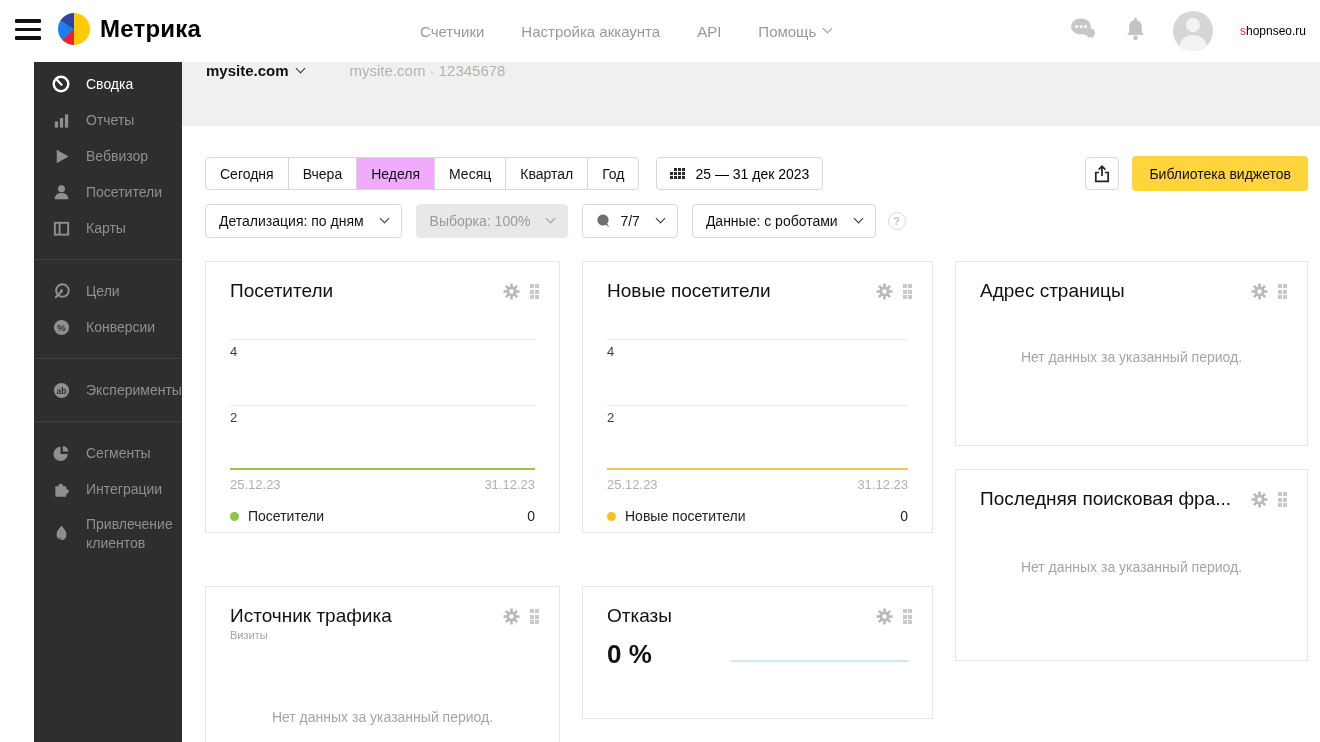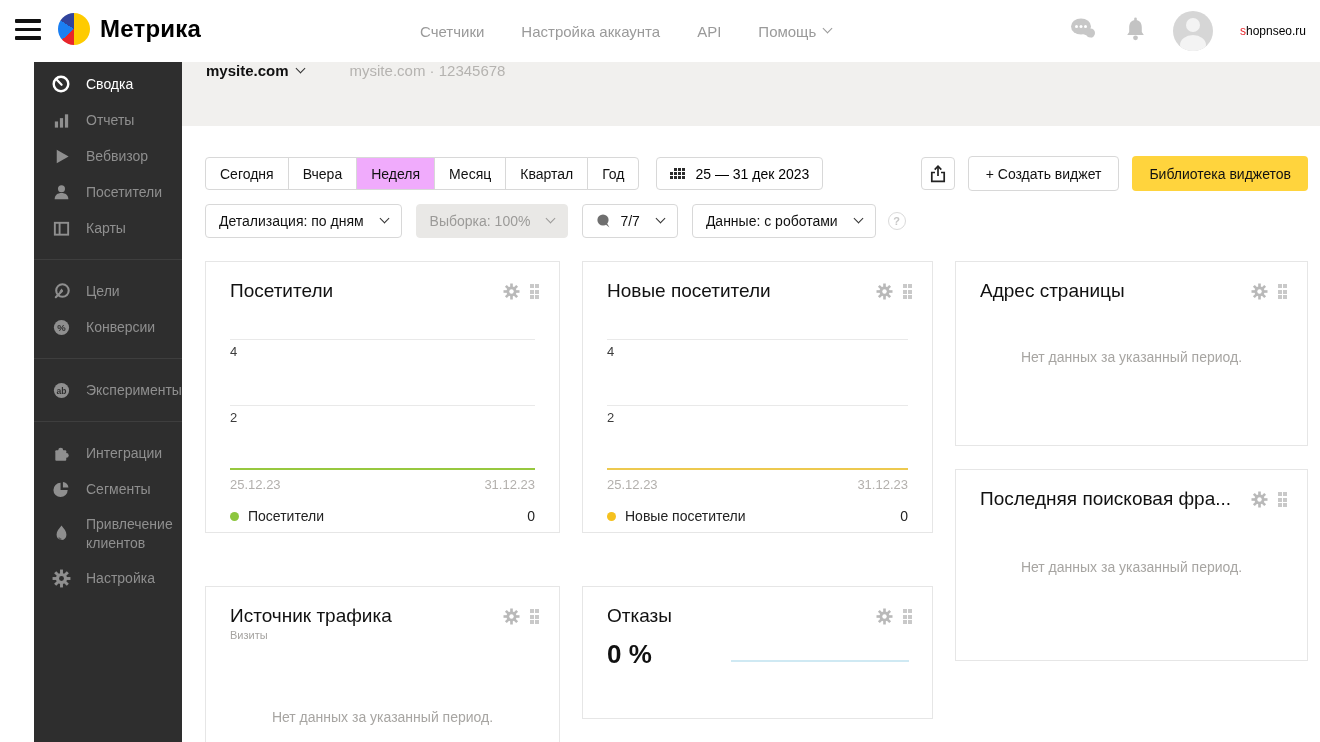--- a/index.html
+++ b/index.html
@@ -227,63 +227,44 @@
           <circle cx="10" cy="10" r="8" fill="currentColor"></circle>
           <text x="10" y="13.2" text-anchor="middle" font-size="9" font-weight="bold" fill="#2e2e2e">ab</text>
         </svg>
     </span>
     <span class="slabel">Эксперименты</span>
   </div>
   <hr class="side-div">
   <div class="side-item">
     <span class="sicon">
       <svg width="19" height="19" viewBox="0 0 20 20" fill="currentColor">
+          <path d="M9 10.5 L9 3 A7.5 7.5 0 1 0 16.5 10.5 Z"></path>
+          <path d="M11.5 8 L11.5 2.2 A6 6 0 0 1 17.3 8 Z"></path>
+        </svg>
+    </span>
+    <span class="slabel">Сегменты</span>
+  </div>
+  <div class="side-item">
+    <span class="sicon">
+      <svg width="19" height="19" viewBox="0 0 20 20" fill="currentColor">
           <rect x="3.5" y="6.5" width="11.5" height="11" rx="1"></rect>
           <circle cx="9.2" cy="6.5" r="2.6"></circle>
           <circle cx="15" cy="12" r="2.6"></circle>
         </svg>
     </span>
     <span class="slabel">Интеграции</span>
   </div>
   <div class="side-item">
     <span class="sicon">
       <svg width="19" height="19" viewBox="0 0 20 20" fill="currentColor">
-          <path d="M9 10.5 L9 3 A7.5 7.5 0 1 0 16.5 10.5 Z"></path>
-          <path d="M11.5 8 L11.5 2.2 A6 6 0 0 1 17.3 8 Z"></path>
-        </svg>
-    </span>
-    <span class="slabel">Сегменты</span>
-  </div>
-  <div class="side-item">
-    <span class="sicon">
-      <svg width="19" height="19" viewBox="0 0 20 20" fill="currentColor">
           <path d="M10 1.5 C12.8 5.2 15.2 7.3 15.2 11.3 A5.2 5.5 0 1 1 4.8 11.3 C4.8 7.3 7.2 5.2 10 1.5 Z"></path>
           <path d="M10 18 A3 3 0 0 1 7.2 13.5 C8 14.8 9 15 10 15.2 Z" fill="#2e2e2e" opacity="0.55"></path>
         </svg>
     </span>
     <span class="slabel">Привлечение клиентов</span>
-  </div>
-  <div class="side-item">
-    <span class="sicon">
-      <svg width="19" height="19" viewBox="0 0 17 17">
-        <g fill="currentColor">
-          <rect x="7.2" y="0.5" width="2.6" height="4"></rect>
-            <rect x="7.2" y="12.5" width="2.6" height="4"></rect>
-          <rect x="0.5" y="7.2" width="4" height="2.6"></rect>
-            <rect x="12.5" y="7.2" width="4" height="2.6"></rect>
-          <rect x="7.2" y="0.5" width="2.6" height="4" transform="rotate(45 8.5 8.5)"></rect>
-          <rect x="7.2" y="0.5" width="2.6" height="4" transform="rotate(-45 8.5 8.5)"></rect>
-          <rect x="7.2" y="12.5" width="2.6" height="4" transform="rotate(45 8.5 8.5)"></rect>
-          <rect x="7.2" y="12.5" width="2.6" height="4" transform="rotate(-45 8.5 8.5)"></rect>
-          <circle cx="8.5" cy="8.5" r="5"></circle>
-        </g>
-        <circle cx="8.5" cy="8.5" r="2.2" fill="#2e2e2e"></circle>
-      </svg>
-    </span>
-    <span class="slabel">Настройка</span>
   </div>
 </div>
 
 <div class="main">
 
   <div class="site-bar">
     <span class="site-selector">
       <span>mysite.com</span>
         <i class="chev dark"></i>
     </span>
@@ -319,21 +300,20 @@
         <span>25 — 31 дек 2023</span>
       </button>
       <span class="spacer"></span>
       <button class="icon-btn">
         <svg width="16" height="18" viewBox="0 0 16 18" fill="none" stroke="#222" stroke-width="1.7">
           <path d="M8 11 V1.5"></path>
             <path d="M4.7 4.6 L8 1.2 L11.3 4.6"></path>
             <path d="M5 7.5 H1.8 V16.3 H14.2 V7.5 H11"></path>
         </svg>
       </button>
-      <button class="create-btn">+ Создать виджет</button>
       <button class="library-btn">Библиотека виджетов</button>
     </div>
 
     <div class="row2">
       <button class="filter-btn">
         <span>Детализация: по дням</span>
           <i class="chev dark"></i>
       </button>
       <button class="filter-btn disabled">
         <span>Выборка: 100%</span>

